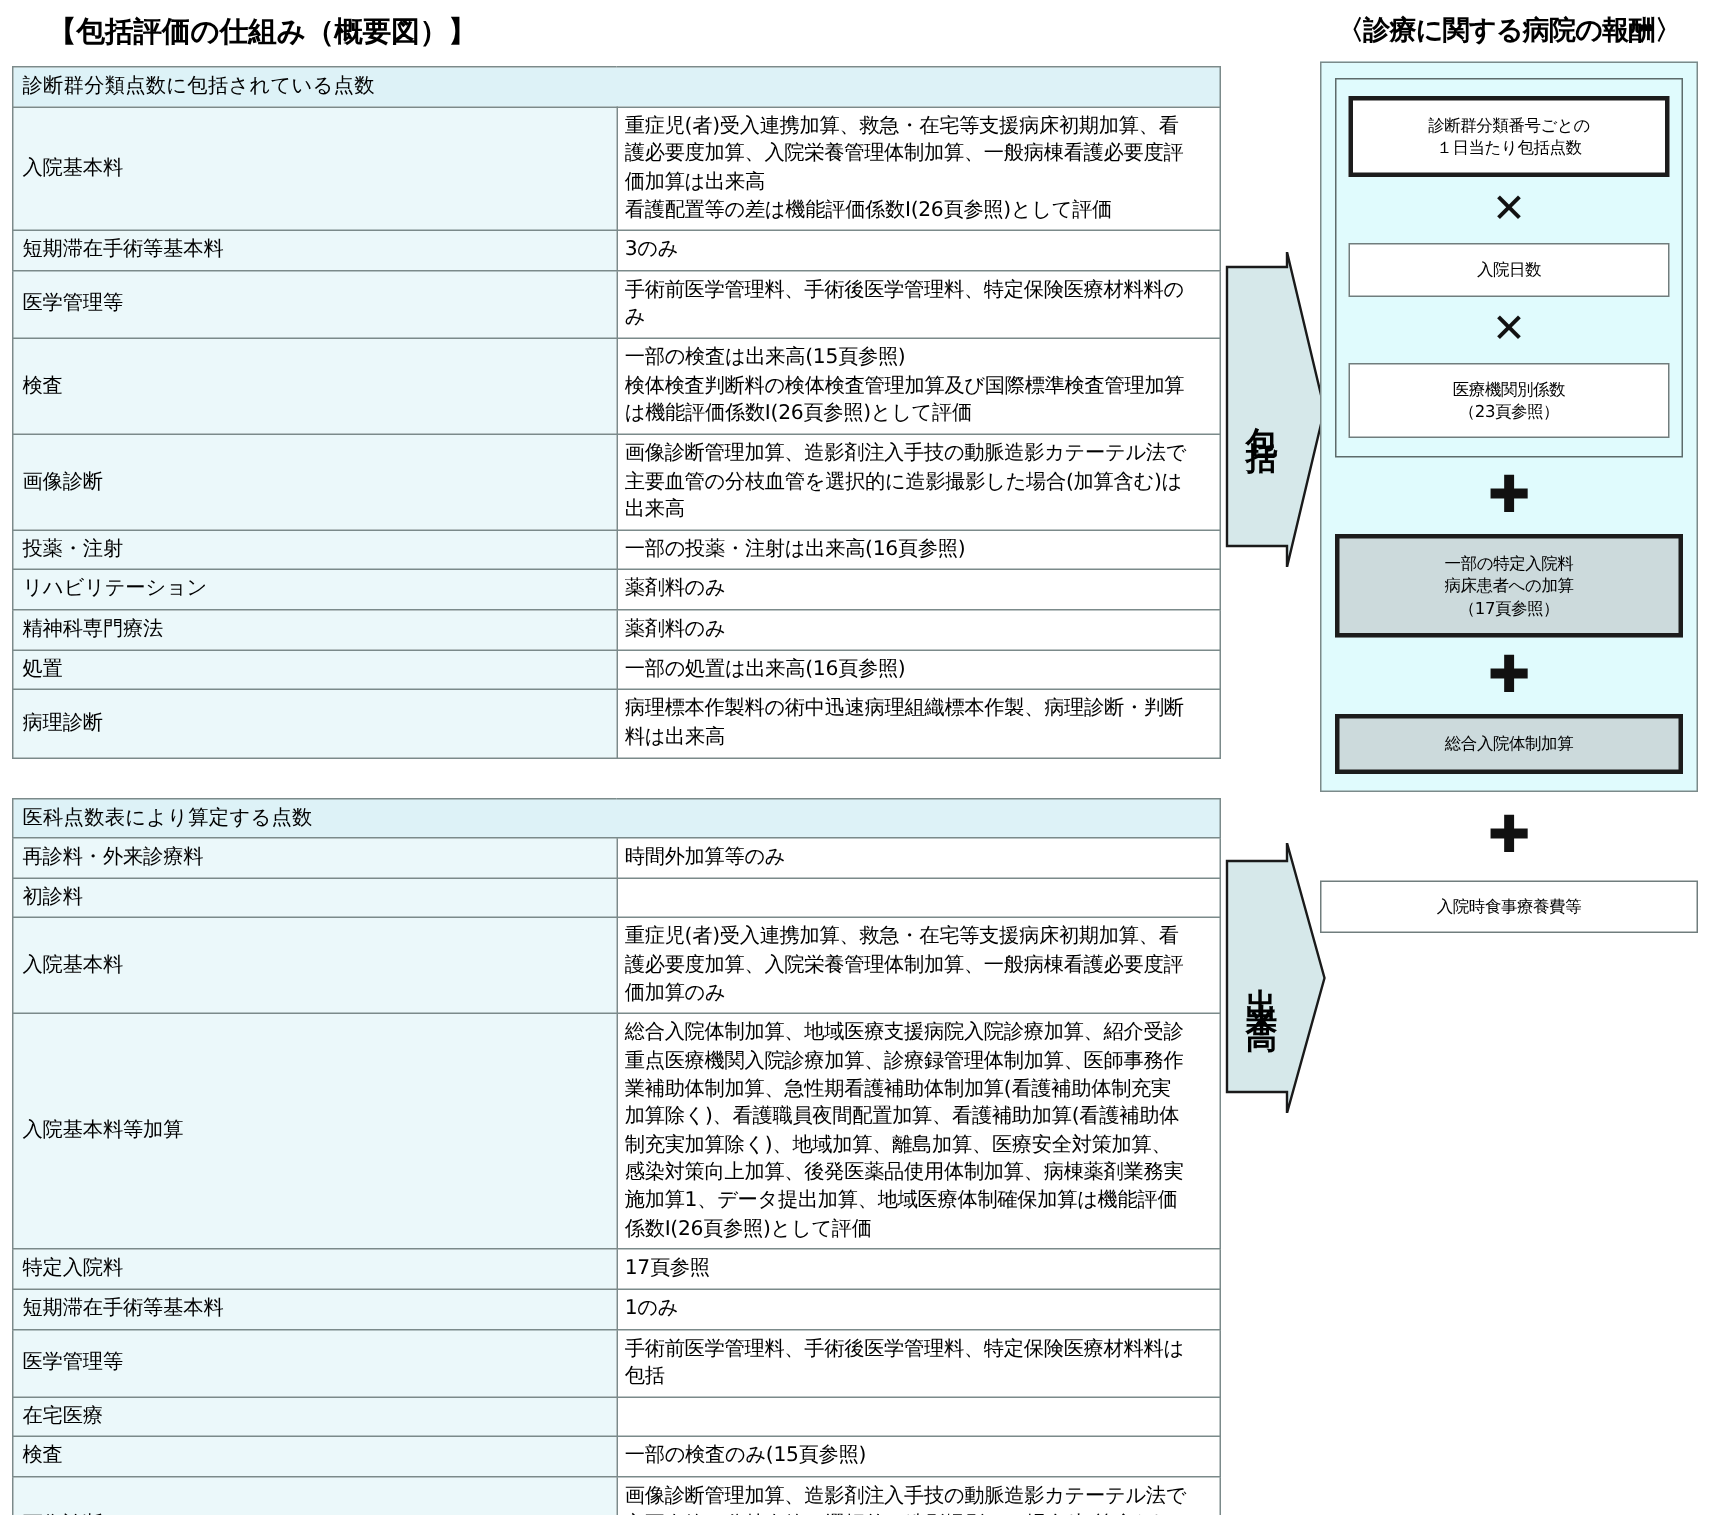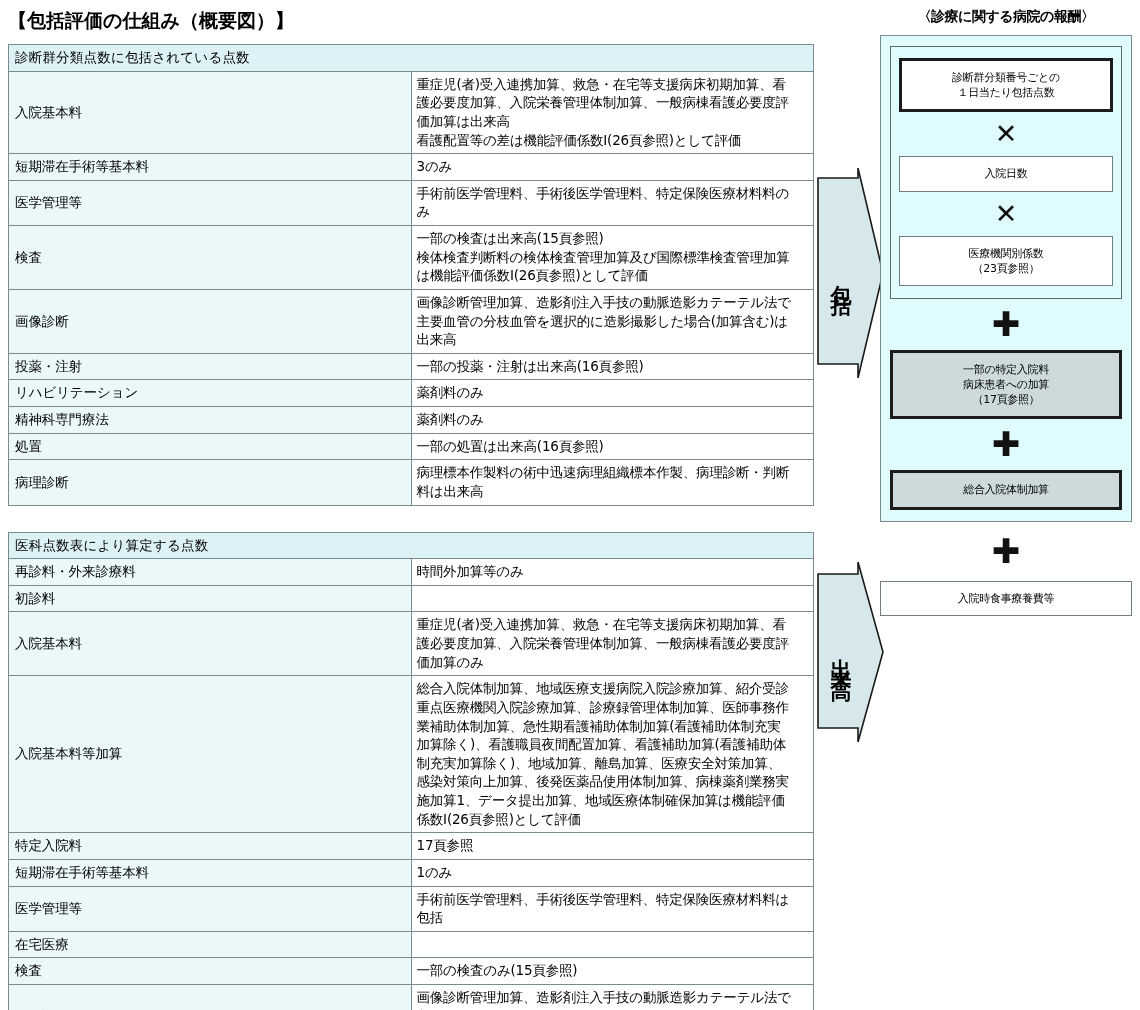--- a/index.html
+++ b/index.html
@@ -20,20 +20,21 @@
     position: absolute;
     left: 8px; top: 0; width: 806px;
   }
 
   #page-title {
     font-size: 19px;
     font-weight: bold;
     letter-spacing: 0px;
     padding: 8px 0 10px 0;
     white-space: nowrap;
+    margin-left: 24px;
   }
 
   table.dpc {
     border-collapse: collapse;
     width: 806px;
     table-layout: fixed;
     border: 1px solid #7b8a8a;
   }
   table.dpc td, table.dpc th {
     border: 1px solid #7b8a8a;
@@ -64,21 +65,21 @@
   }
   .spacer-tbl { height: 26px; }
 
   
   #right-col {
     position: absolute;
     left: 880px; top: 0;
     width: 252px;
   }
   #right-title {
-    font-size: 14px;
+    font-size: 18px;
     font-weight: bold;
     text-align: center;
     padding: 8px 0 9px 0;
     white-space: nowrap;
     letter-spacing: -0.5px;
   }
   .outer-cyan {
     background: #e0fbfd;
     border: 1px solid #7b8a8a;
     padding: 10px 9px 11px 9px;

